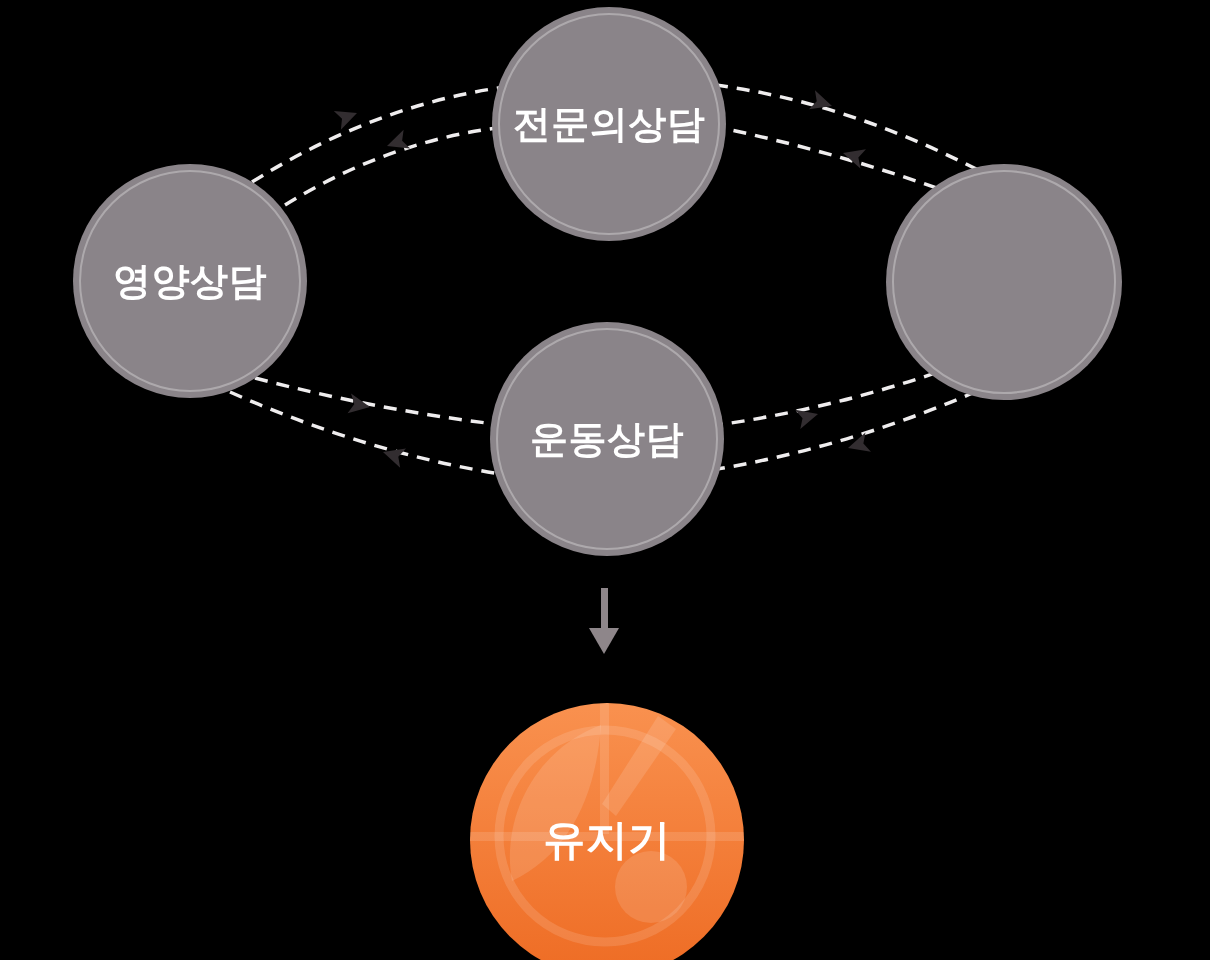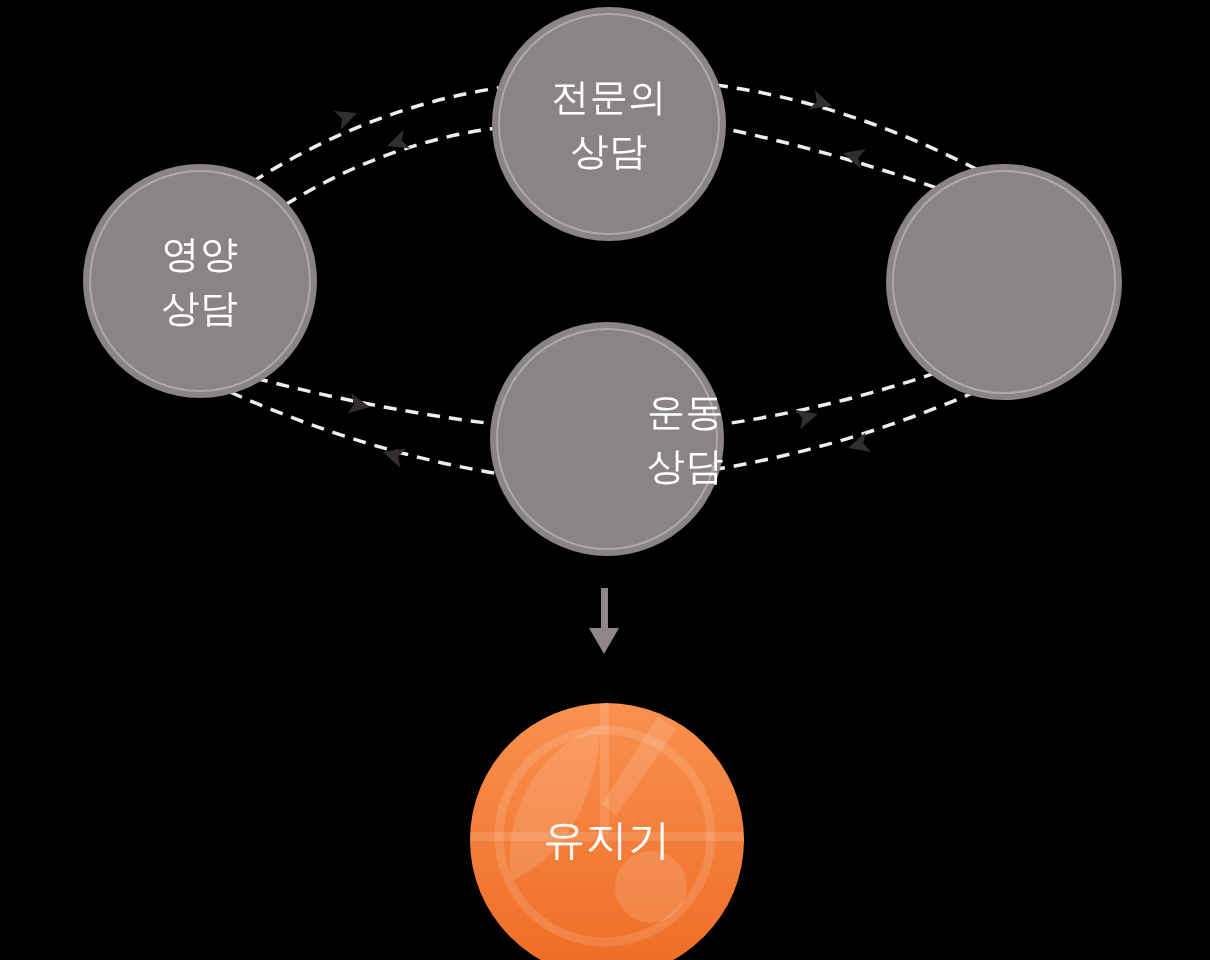--- a/index.html
+++ b/index.html
@@ -38,24 +38,24 @@
     position: absolute;
     inset: 6px;
     border: 2px solid var(--node-ring, rgba(255,255,255,0.3));
     border-radius: 50%;
     pointer-events: none;
   }
   .node .label {
     position: relative;
     z-index: 2;
     display: flex;
-    flex-direction: column;
+    flex-direction: row;
     align-items: center;
     color: var(--label, #fff);
-    font-weight: normal;
+    font-weight: bold;
     font-size: 38px;
     line-height: 54px;
     letter-spacing: 0.5px;
     text-align: center;
   }
   .node .label.lines-3 { line-height: 48px; font-size: 37px; }
 
   .node.orange {
     background: linear-gradient(180deg, var(--orange-top, #f9914f) 0%, var(--orange-bottom, #ee6c24) 100%);
     overflow: hidden;
@@ -106,33 +106,33 @@
   </svg>
 
   <div class="node gray" style="left:492px; top:7px; width:234px; height:234px;">
     <div class="ring"></div>
     <div class="label">
       <span>전문의</span>
       <span>상담</span>
     </div>
   </div>
 
-  <div class="node gray" style="left:83px; top:164px; width:234px; height:234px;">
+  <div class="node gray" style="left:73px; top:164px; width:234px; height:234px;">
     <div class="ring"></div>
     <div class="label">
       <span>영양</span>
       <span>상담</span>
     </div>
   </div>
 
   <div class="node gray" style="left:886px; top:164px; width:236px; height:236px;">
     <div class="ring"></div>
   </div>
 
-  <div class="node gray" style="left:490px; top:322px; width:234px; height:234px;justify-content:flex-end;">
+  <div class="node gray" style="left:490px; top:322px; width:234px; height:234px;">
     <div class="ring"></div>
     <div class="label">
       <span>운동</span>
       <span>상담</span>
     </div>
   </div>
 
   <div class="node orange" style="left:470px; top:703px; width:274px; height:274px;">
     <svg class="watermark" width="274" height="274" viewBox="0 0 274 274">
       <circle class="wm-stroke" cx="135" cy="133" r="106" stroke-width="9"></circle>

